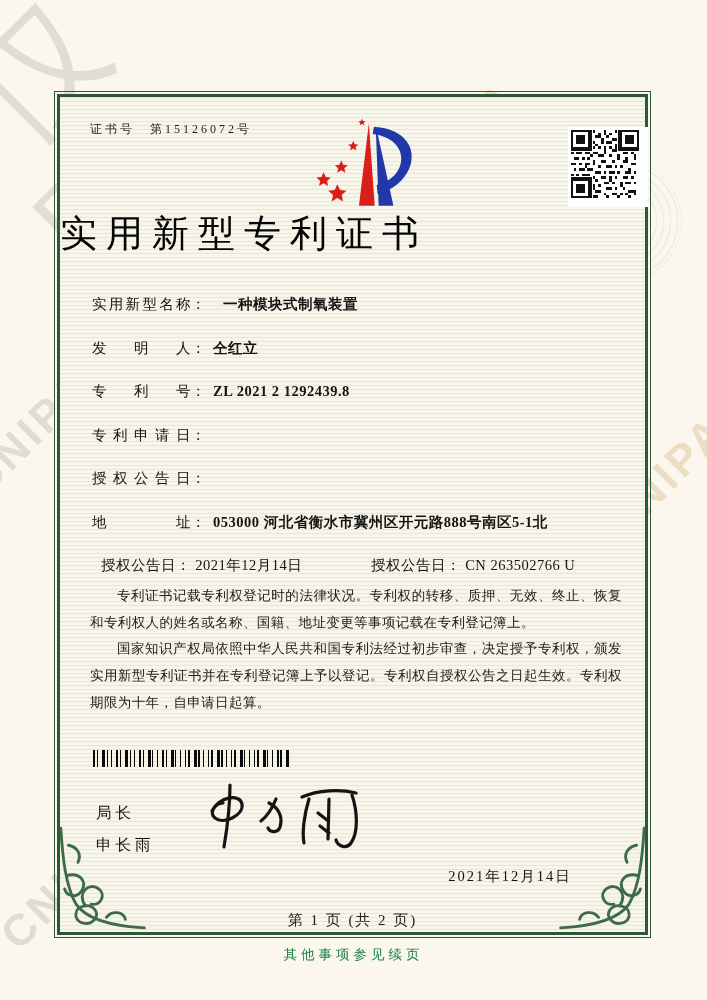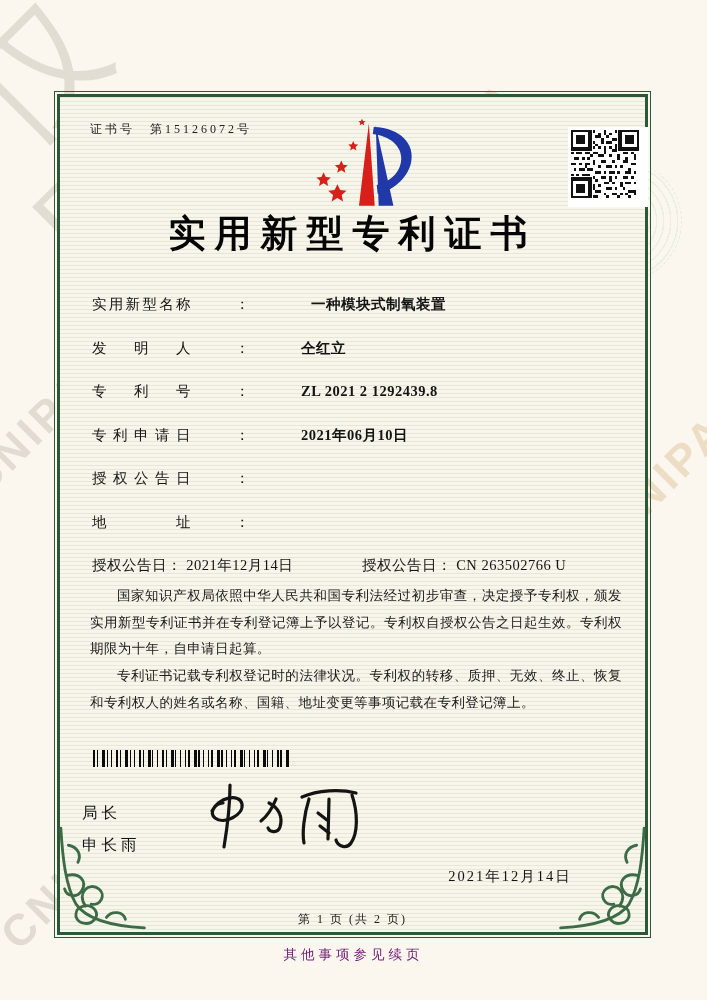--- a/index.html
+++ b/index.html
@@ -30,48 +30,48 @@
     background:
       repeating-linear-gradient(180deg,rgba(120,150,122,0.15) 0 1px,rgba(0,0,0,0) 1px 4px),
       #f8f5ea;
     z-index:2;
   }
   .corner-ornament{position:absolute;z-index:3;}
   
   .cert-no{position:absolute;left:30px;top:24px;font-size:12px;letter-spacing:3px;color:#222;}
   .logo{position:absolute;left:240px;top:18px;}
   .qr{position:absolute;left:508px;top:30px;width:74px;height:74px;background:#fff;padding:3px;}
-  .title{position:absolute;left:0;top:112px;width:100%;text-align:center;
-         font-size:37px;font-weight:700;letter-spacing:9px;color:#050505;}
+  .title{position:absolute;left:0;top:112px;width:100%;
+         font-size:37px;font-weight:400;letter-spacing:9px;color:#050505;}
   
   .fields{position:absolute;left:32px;top:196px;width:528px;font-size:14.5px;letter-spacing:.5px;}
-  .f-row{display:flex;margin-bottom:20.5px;line-height:23px;gap:44px;}
+  .f-row{display:flex;margin-bottom:20.5px;line-height:23px;}
   .f-label{display:inline-block;width:99px;text-align:justify;text-align-last:justify;flex:0 0 auto;}
   .f-colon{flex:0 0 auto;}
   .f-value{padding-left:7px;flex:1;font-weight:bold;}
   .f-value-first{padding-left:17px;}
-  .grant-row{display:flex;line-height:23px;margin-top:2px;}
+  .grant-row{display:flex;line-height:23px;margin-top:2px;margin-left:9px;}
   .grant-left{width:270px;flex:0 0 auto;}
   
   .legal{position:absolute;left:30px;top:486px;width:532px;font-size:13.5px;line-height:1.98;
          text-align:justify;letter-spacing:.4px;color:#1b1b1b;}
   .legal p{margin:0;text-indent:2em;}
   
   .barcode{
     position:absolute;left:33px;top:653px;width:196px;height:17px;
     background:
       repeating-linear-gradient(90deg,#0a0a0a 0 1.5px,rgba(0,0,0,0) 1.5px 3.5px,#0a0a0a 3.5px 5px,rgba(0,0,0,0) 5px 9px,#0a0a0a 9px 12px,rgba(0,0,0,0) 12px 13.5px,#0a0a0a 13.5px 14.5px,rgba(0,0,0,0) 14.5px 18px,#0a0a0a 18px 19px,rgba(0,0,0,0) 19px 23px);
   }
   
-  .commissioner{position:absolute;left:22px;top:700px;font-size:15.5px;letter-spacing:4px;line-height:32px;color:#111;}
+  .commissioner{position:absolute;left:36px;top:700px;font-size:15.5px;letter-spacing:4px;line-height:32px;color:#111;}
   .signature{position:absolute;left:130px;top:680px;}
   .issue-date{position:absolute;left:320px;top:770px;width:260px;text-align:center;font-size:14.5px;letter-spacing:2px;}
-  .page-info{position:absolute;left:0;top:814px;width:100%;text-align:center;font-size:12px;letter-spacing:2px;color:#222;}
+  .page-info{position:absolute;left:0;top:814px;width:100%;text-align:center;font-size:15px;letter-spacing:2px;color:#222;}
   .footer-note{position:absolute;left:0;top:946px;width:100%;text-align:center;z-index:2;
-               font-size:13.5px;letter-spacing:4px;color:#701a75;}
+               font-size:13.5px;letter-spacing:4px;color:#15803d;}
 </style>
 </head>
 <body>
 
 <div class="page">
 
   <div class="wm-layer">
     <div class="wm wm-char" style="left:-28px;top:-18px">仅</div>
     <div class="wm wm-char" style="left:48px;top:118px">限</div>
     <div class="wm wm-char" style="left:468px;top:612px">使</div>
@@ -139,45 +139,45 @@
         <span class="f-value">仝红立</span>
       </div>
       <div class="f-row">
         <span class="f-label">专利号</span>
           <span class="f-colon">：</span>
         <span class="f-value">ZL 2021 2 1292439.8</span>
       </div>
       <div class="f-row">
         <span class="f-label">专利申请日</span>
           <span class="f-colon">：</span>
-        <span class="f-value">2021年06月10日</span>
       </div>
       <div class="f-row">
         <span class="f-label">授权公告日</span>
           <span class="f-colon">：</span>
       </div>
       <div class="f-row">
         <span class="f-label">地址</span>
           <span class="f-colon">：</span>
+        <span class="f-value">053000 河北省衡水市冀州区开元路888号南区5-1北</span>
       </div>
       <div class="grant-row">
         <span class="grant-left">
           <span>授权公告日</span><span>：</span>
           <span>2021年12月14日</span>
         </span>
         <span>
           <span>授权公告日</span><span>：</span>
           <span>CN 263502766 U</span>
         </span>
       </div>
     </div>
 
     <div class="legal">
+      <p>专利证书记载专利权登记时的法律状况。专利权的转移、质押、无效、终止、恢复和专利权人的姓名或名称、国籍、地址变更等事项记载在专利登记簿上。</p>
       <p>国家知识产权局依照中华人民共和国专利法经过初步审查，决定授予专利权，颁发实用新型专利证书并在专利登记簿上予以登记。专利权自授权公告之日起生效。专利权期限为十年，自申请日起算。</p>
-      <p>专利证书记载专利权登记时的法律状况。专利权的转移、质押、无效、终止、恢复和专利权人的姓名或名称、国籍、地址变更等事项记载在专利登记簿上。</p>
     </div>
 
     <div class="barcode"></div>
 
     <div class="commissioner">
       <div>局长</div>
       <div>申长雨</div>
     </div>
 
     <div class="signature">

